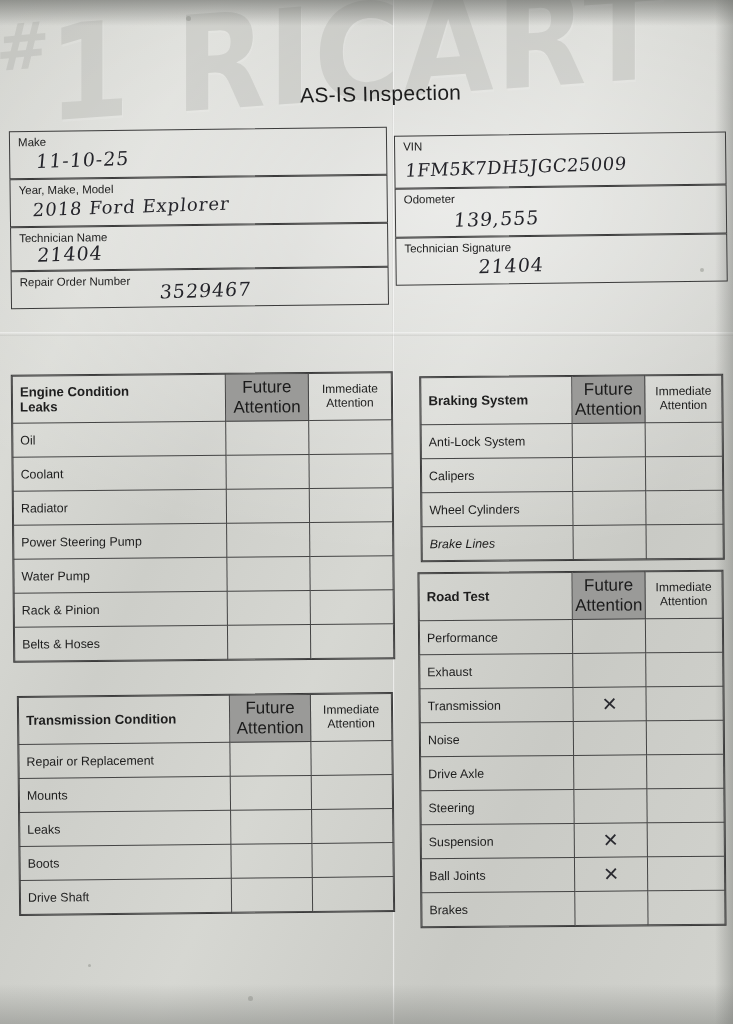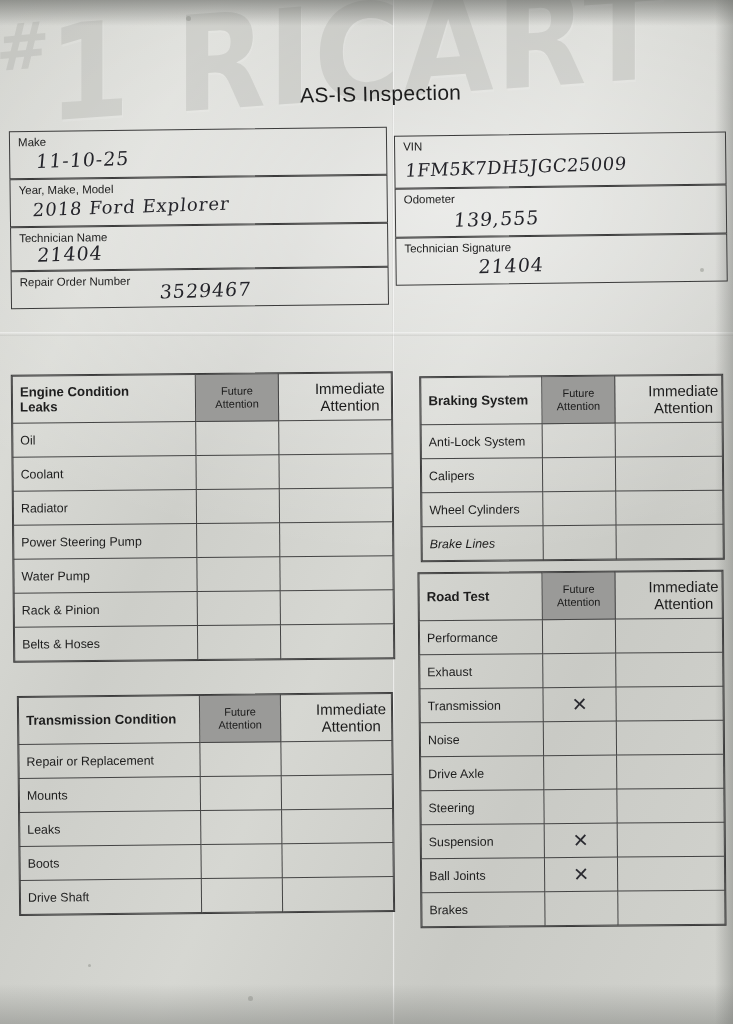--- a/index.html
+++ b/index.html
@@ -155,32 +155,31 @@
   }
   .tbl tr.head td {
     font-weight: bold;
     font-size: 13.2px;
     height: 46px;
     line-height: 1.15;
   }
   .tbl tr.head td.col-future {
     background: #9a9a98;
     font-weight: normal;
-    font-size: 11px;
+    font-size: 17px;
     text-align: center;
     color: #1b1b1b;
     margin-left: 43px;
   }
   .tbl tr.head td.col-immediate {
     background: transparent;
     font-weight: normal;
-    font-size: 15px;
+    font-size: 12px;
     text-align: center;
     color: #1b1b1b;
-    padding-left: 30px;
   }
   .tbl tr.row td {
     height: 33px;
   }
   .mark {
     display: block;
     text-align: center;
     font-family: "DejaVu Sans", sans-serif;
     font-size: 19px;
     color: #2a2a30;

